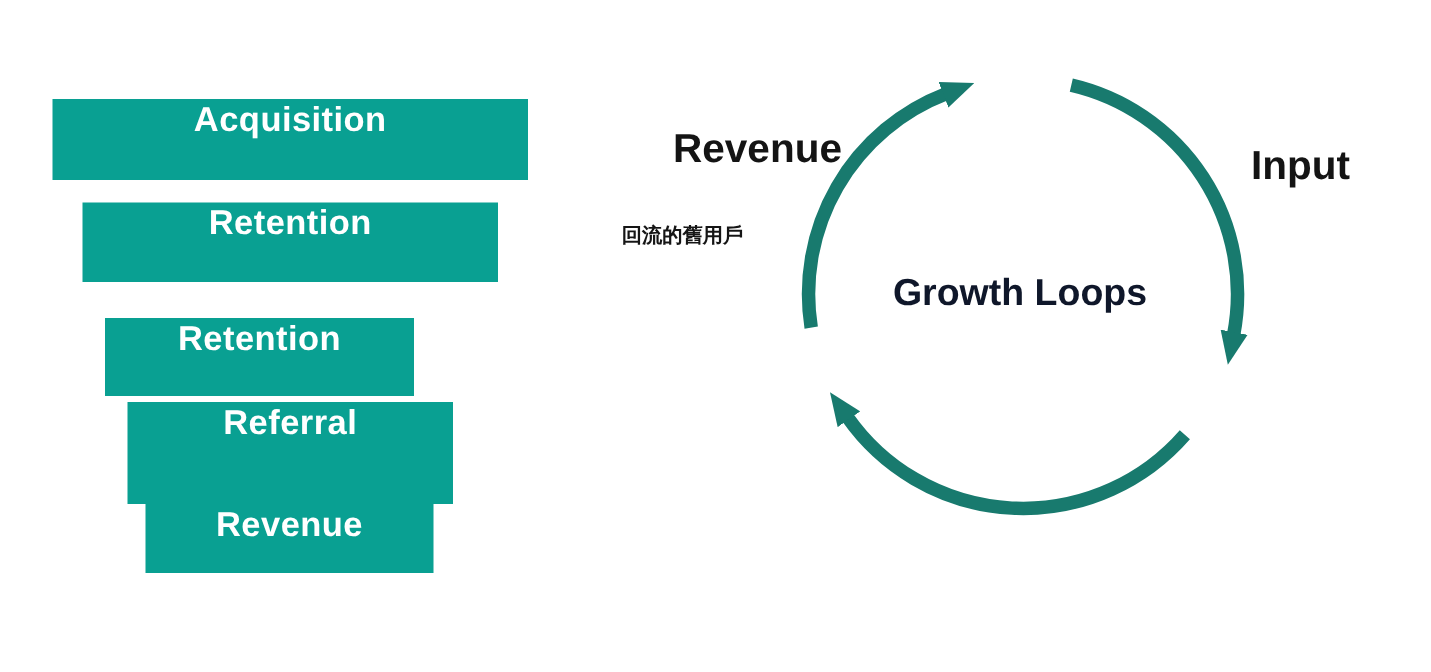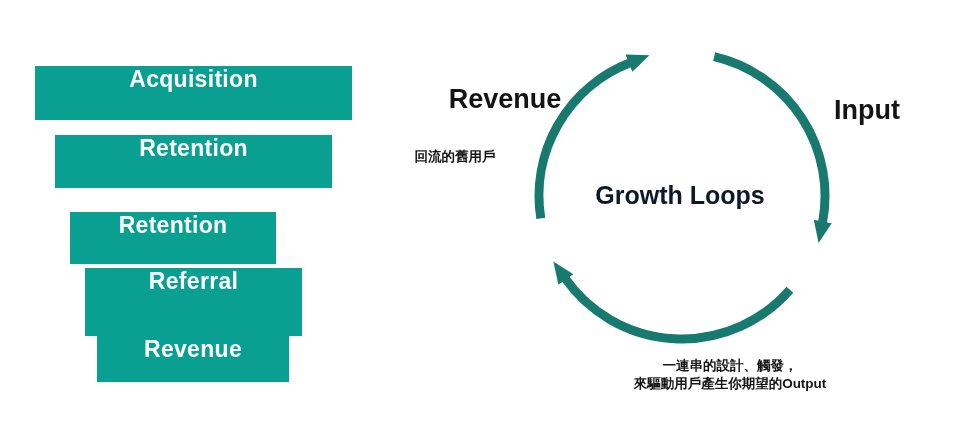--- a/index.html
+++ b/index.html
@@ -115,18 +115,14 @@
   <div class="loop-title">Growth Loops</div>
 
   <div class="loop-heading heading-output">Revenue</div>
   <div class="note note-output">
     <br>
     <span>回流的舊用戶</span>
   </div>
 
   <div class="loop-heading heading-input">Input</div>
 
-  <div class="note note-action">
-    <span>一連串的設計、觸發，</span><br>
-    <span>來驅動用戶產生你期望的Output</span>
-  </div>
 
 </div>
 
 </body></html>

